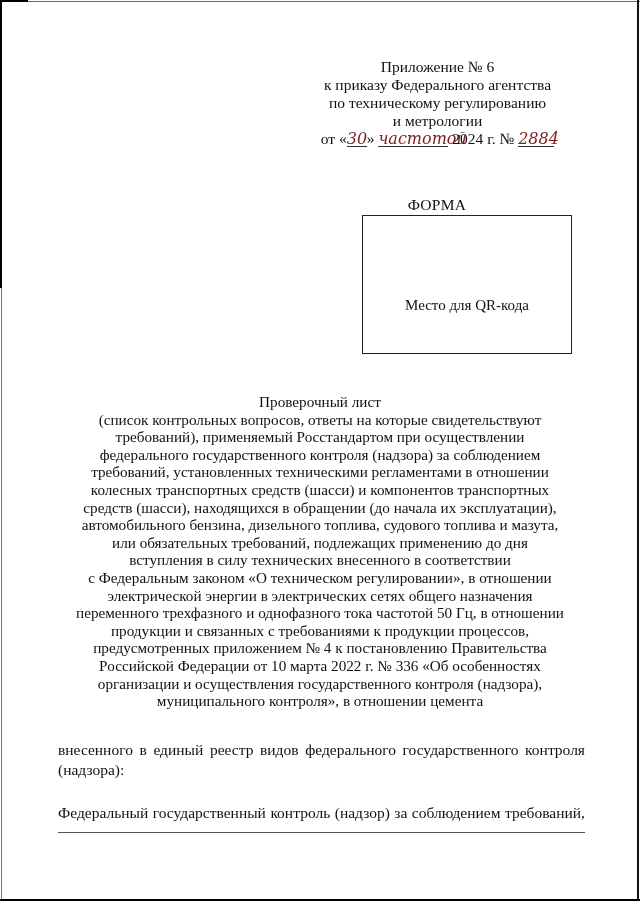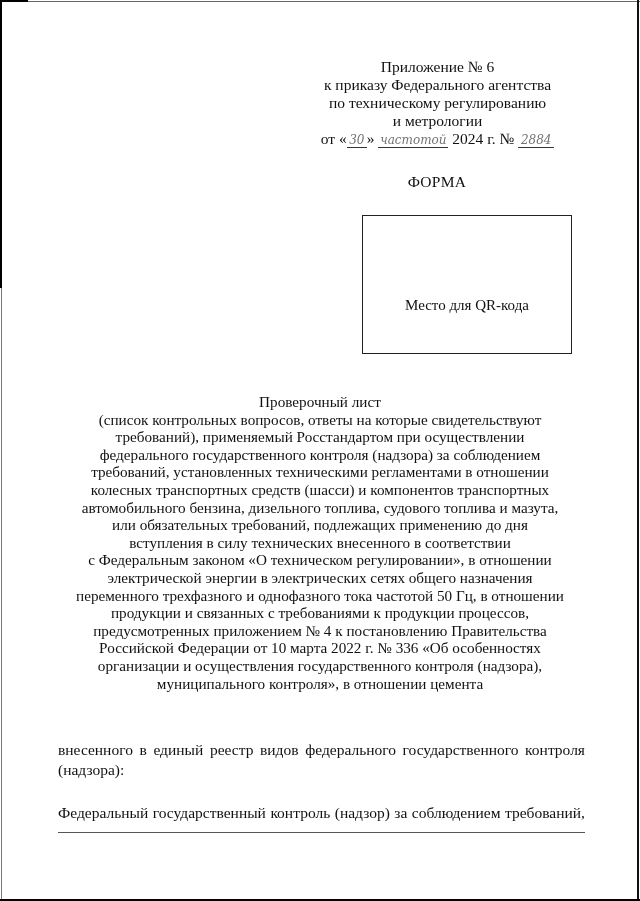--- a/index.html
+++ b/index.html
@@ -51,35 +51,35 @@
       line-height: 18px;
     }
     .header-block div { white-space: nowrap; }
     .date-line {
       margin-top: 0px;
       white-space: nowrap;
     }
     .hw {
       font-family: "DejaVu Serif", serif;
       font-style: italic;
-      font-size: 12px;
-      color: #737373;
+      font-size: 16px;
+      color: #7f1d1d;
       display: inline-block;
       border-bottom: 1px solid #333;
       line-height: 14px;
       text-align: center;
     }
     .hw-day { width: 20px; }
     .hw-month { width: 70px; }
     .hw-num { width: 36px; }
 
     .form-label {
       position: absolute;
       left: 362px;
-      top: 173px;
+      top: 196px;
       width: 150px;
       text-align: center;
       font-size: 15.5px;
       letter-spacing: 0.3px;
     }
 
     .qr-box {
       position: absolute;
       left: 362px;
       top: 215px;
@@ -179,20 +179,21 @@
     <div class="qr-box-label">Место для QR-кода</div>
   </div>
 
   <div class="title-block">
     <div>Проверочный лист</div>
     <div>(список контрольных вопросов, ответы на которые свидетельствуют</div>
     <div>требований), применяемый Росстандартом при осуществлении</div>
     <div>федерального государственного контроля (надзора) за соблюдением</div>
     <div>требований, установленных техническими регламентами в отношении</div>
     <div>колесных транспортных средств (шасси) и компонентов транспортных</div>
+    <div>средств (шасси), находящихся в обращении (до начала их эксплуатации),</div>
     <div>автомобильного бензина, дизельного топлива, судового топлива и мазута,</div>
     <div>или обязательных требований, подлежащих применению до дня</div>
     <div>вступления в силу технических внесенного в соответствии</div>
     <div>с Федеральным законом «О техническом регулировании», в отношении</div>
     <div>электрической энергии в электрических сетях общего назначения</div>
     <div>переменного трехфазного и однофазного тока частотой 50 Гц, в отношении</div>
     <div>продукции и связанных с требованиями к продукции процессов,</div>
     <div>предусмотренных приложением № 4 к постановлению Правительства</div>
     <div>Российской Федерации от 10 марта 2022 г. № 336 «Об особенностях</div>
     <div>организации и осуществления государственного контроля (надзора),</div>

